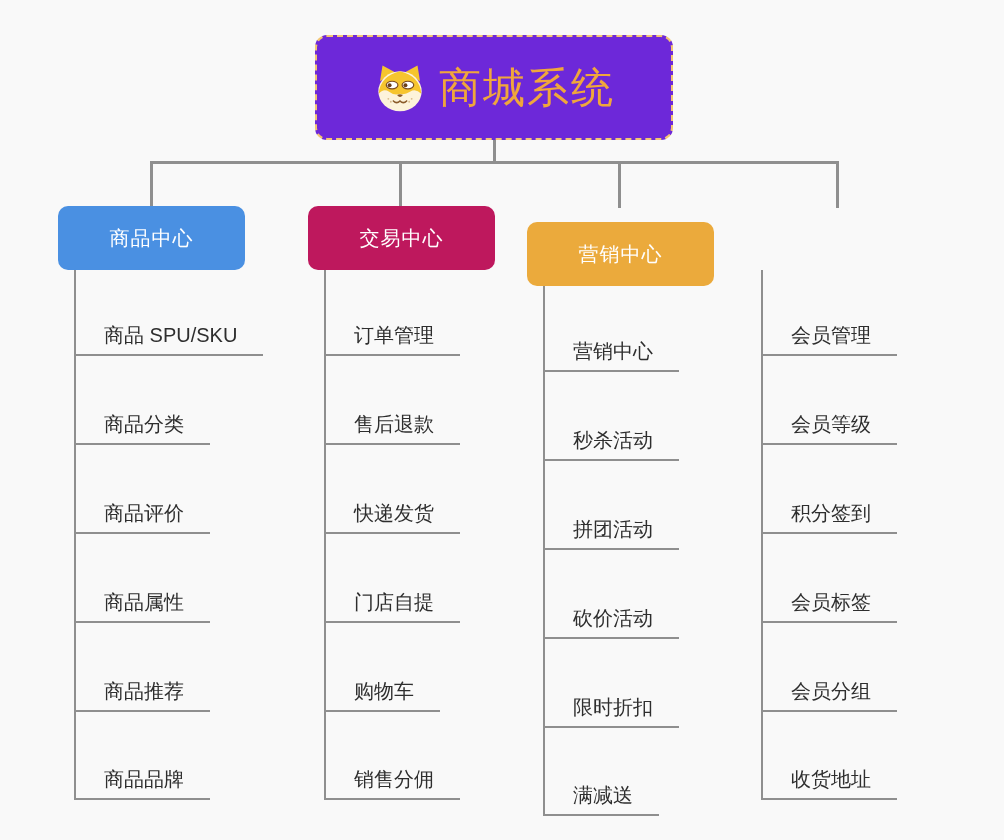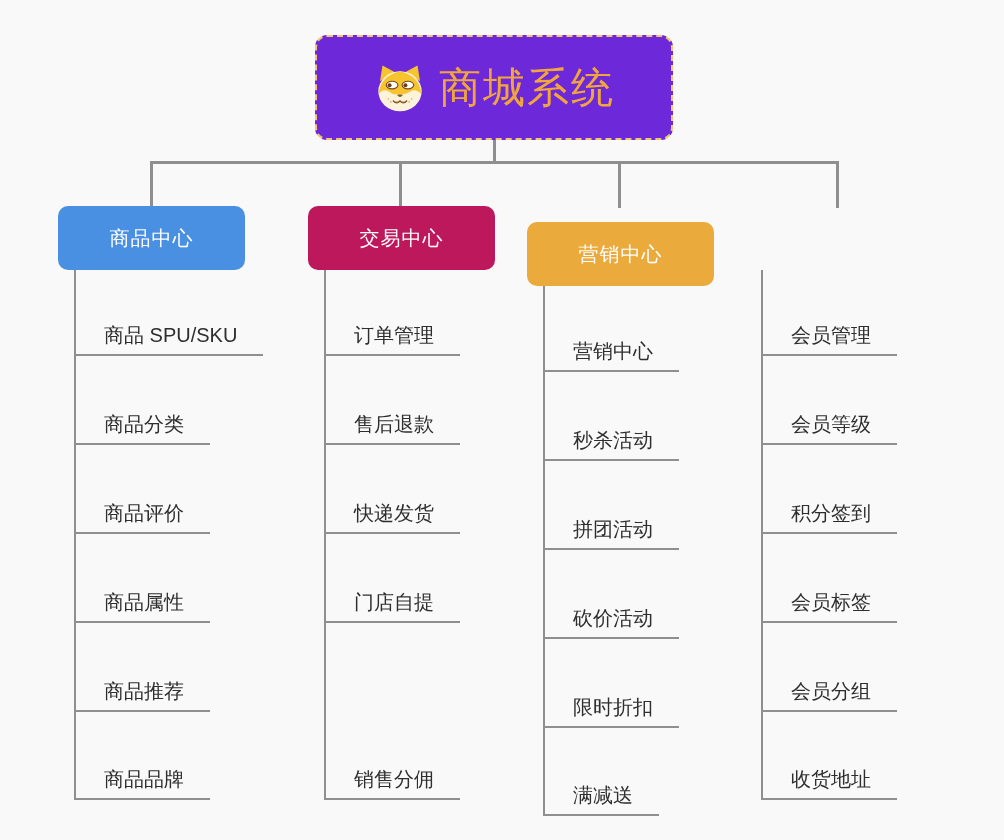--- a/index.html
+++ b/index.html
@@ -165,20 +165,21 @@
 
   <div class="col col-2">
     <div class="branch-box" style="background-color: #be185d;">
       <span>交易中心</span>
     </div>
     <div class="vline"></div>
     <div class="leaf r1">订单管理</div>
     <div class="leaf r2">售后退款</div>
     <div class="leaf r3">快递发货</div>
     <div class="leaf r4">门店自提</div>
+    <div class="leaf r5">购物车</div>
     <div class="leaf r6">销售分佣</div>
   </div>
 
   <div class="col col-3">
     <div class="branch-box" style="background-color: rgb(235, 170, 60);">
       <span>营销中心</span>
     </div>
     <div class="vline"></div>
     <div class="leaf r1">营销中心</div>
     <div class="leaf r2">秒杀活动</div>

